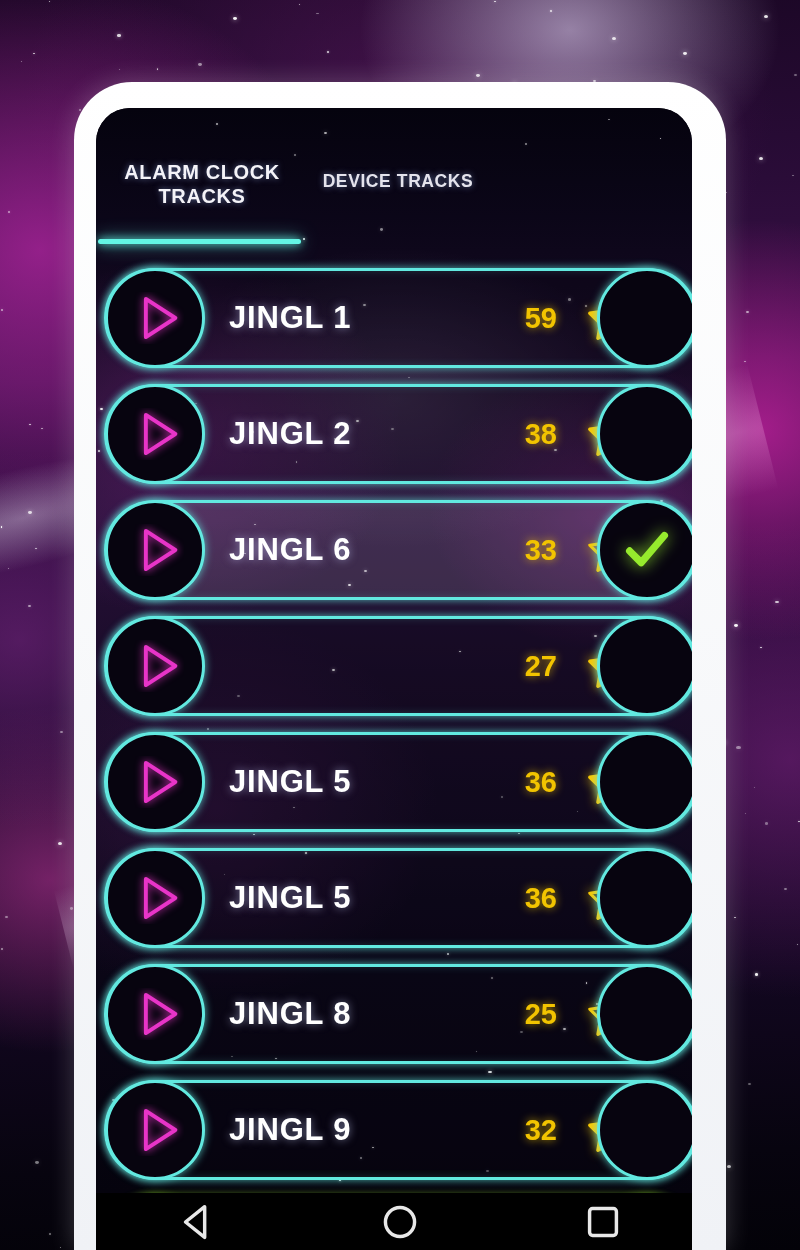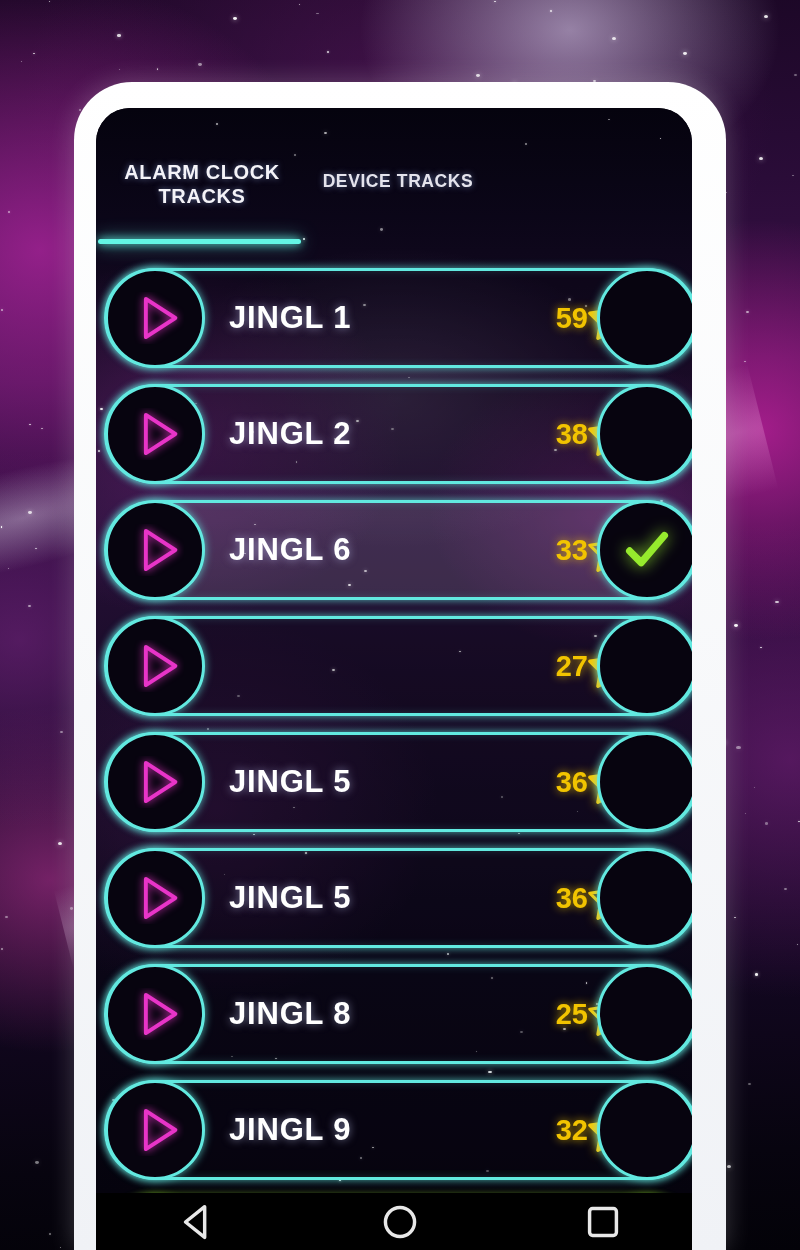--- a/index.html
+++ b/index.html
@@ -106,21 +106,21 @@
   }
   .playbtn svg{ width:52px; height:52px; display:block; margin-left:5px; }
 
   .track-name{
     position:absolute; left:122px; top:50%; transform:translateY(-50%);
     font-size:31px; font-weight:bold; color:#ffffff;
     letter-spacing:.8px;
     text-shadow:0 0 8px rgba(200,210,255,.55);
   }
   .count{
-    position:absolute; right:107px; top:50%; transform:translateY(-50%);
+    position:absolute; right:138px; top:50%; transform:translateY(-50%);
     font-size:29px; font-weight:bold; color:#f2c400;
     text-shadow:0 0 8px rgba(242,196,0,.75);
   }
   .star-ico{
     position:absolute; right:60px; top:50%; transform:translateY(-50%);
     width:48px; height:48px;
   }
   .star-ico svg{ width:48px; height:48px; display:block;
     filter:drop-shadow(0 0 6px rgba(250,200,0,.85)); }
 

